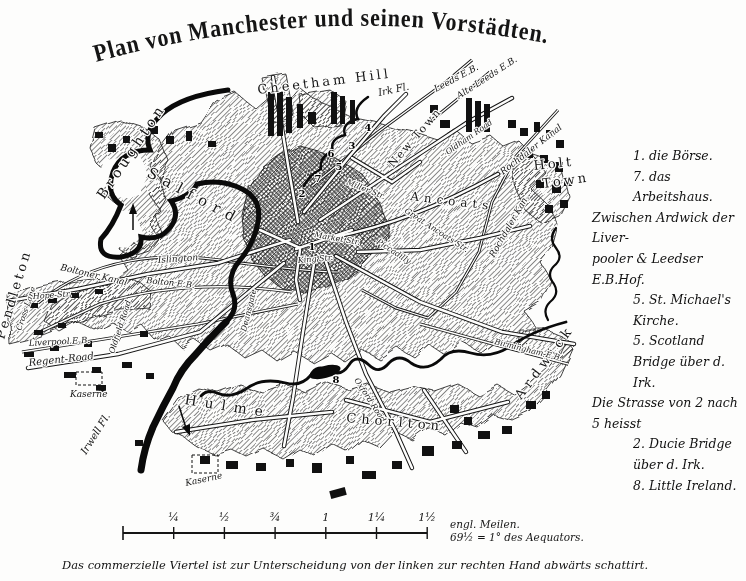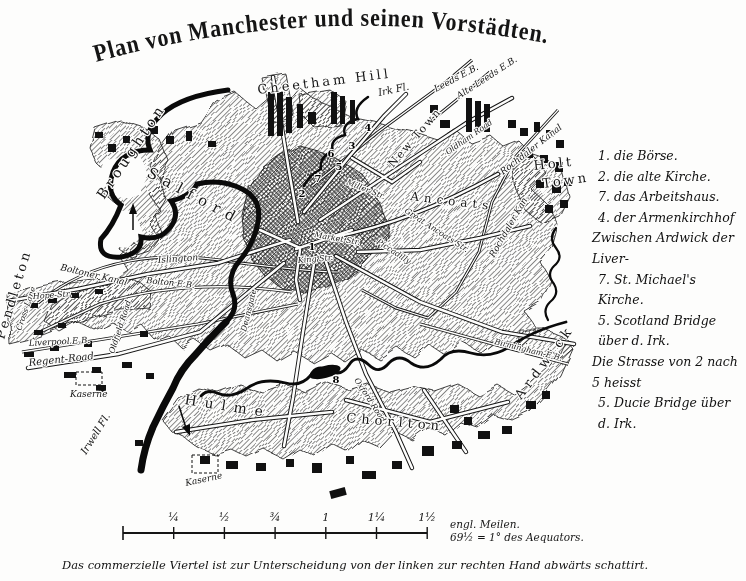--- a/index.html
+++ b/index.html
@@ -10,21 +10,21 @@
               letter-spacing:1px;fill:#151515;}
   .lbl{fill:#151515;paint-order:stroke;stroke:#fdfdfc;stroke-width:2.4px;stroke-linejoin:round;}
   .lbl-print{font-family:"DejaVu Serif",serif;}
   .lbl-script{font-family:"DejaVu Serif",serif;font-style:italic;}
   .mkr{font-family:"DejaVu Serif",serif;font-weight:bold;font-size:10px;fill:#000;
        paint-order:stroke;stroke:#fdfdfc;stroke-width:2px;text-anchor:middle;}
   .tick-lbl{font-family:"DejaVu Serif",serif;font-style:italic;font-size:11px;fill:#151515;text-anchor:middle;}
   .unit-lbl{font-family:"DejaVu Serif",serif;font-style:italic;font-size:10.5px;fill:#151515;}
   #legend-box{position:absolute;left:592px;top:146px;width:152px;
               font-style:italic;font-size:12.5px;line-height:20.6px;color:#111;}
-  #legend-box .num{padding-left:6px;}
+  #legend-box .num{padding-left:6px;margin-left:35px;}
   #footnote{position:absolute;left:62px;top:558px;width:640px;
             font-style:italic;font-size:11.5px;color:#111;white-space:nowrap;}
 </style>
 </head>
 <body>
 
 <div id="stage">
 <svg width="746" height="581" viewBox="0 0 746 581" xmlns="http://www.w3.org/2000/svg">
   <defs>
     <pattern id="hatch" width="3.8" height="3.8" patternUnits="userSpaceOnUse" patternTransform="rotate(45)">
@@ -289,24 +289,24 @@
           <line x1="427.20000000000005" x2="427.20000000000005" y1="527" y2="539" stroke="#151515" stroke-width="1.4"></line>
           <text x="427.20000000000005" y="521" class="tick-lbl">1½</text>
         </g>
     <text class="unit-lbl" x="450" y="528">engl. Meilen.</text>
     <text class="unit-lbl" x="450" y="541">69½ = 1° des Aequators.</text>
   </g>
 </svg>
 
 <div id="legend-box">
       <div class="num">1.  die Börse.</div>
-      <div class="num">2.  die alte Kirche.</div>
       <div class="num">7.  das Arbeitshaus.</div>
-      <div class="num">4.  der Armenkirchhof</div>
       <div>Zwischen Ardwick der Liver-</div>
-      <div class="num">7.  St. Michael's Kirche.</div>
+      <div>pooler &amp; Leedser E.B.Hof.</div>
+      <div class="num">5.  St. Michael's Kirche.</div>
       <div class="num">5.  Scotland Bridge über d. Irk.</div>
       <div>Die Strasse von 2 nach 5 heisst</div>
-      <div class="num">5.  Ducie Bridge über d. Irk.</div>
+      <div class="num">2.  Ducie Bridge über d. Irk.</div>
+      <div class="num">8.  Little Ireland.</div>
     </div>
 
 <div id="footnote">Das commerzielle Viertel ist  zur Unterscheidung von der linken  zur rechten Hand abwärts schattirt.</div>
 </div>
 
 </body></html>

